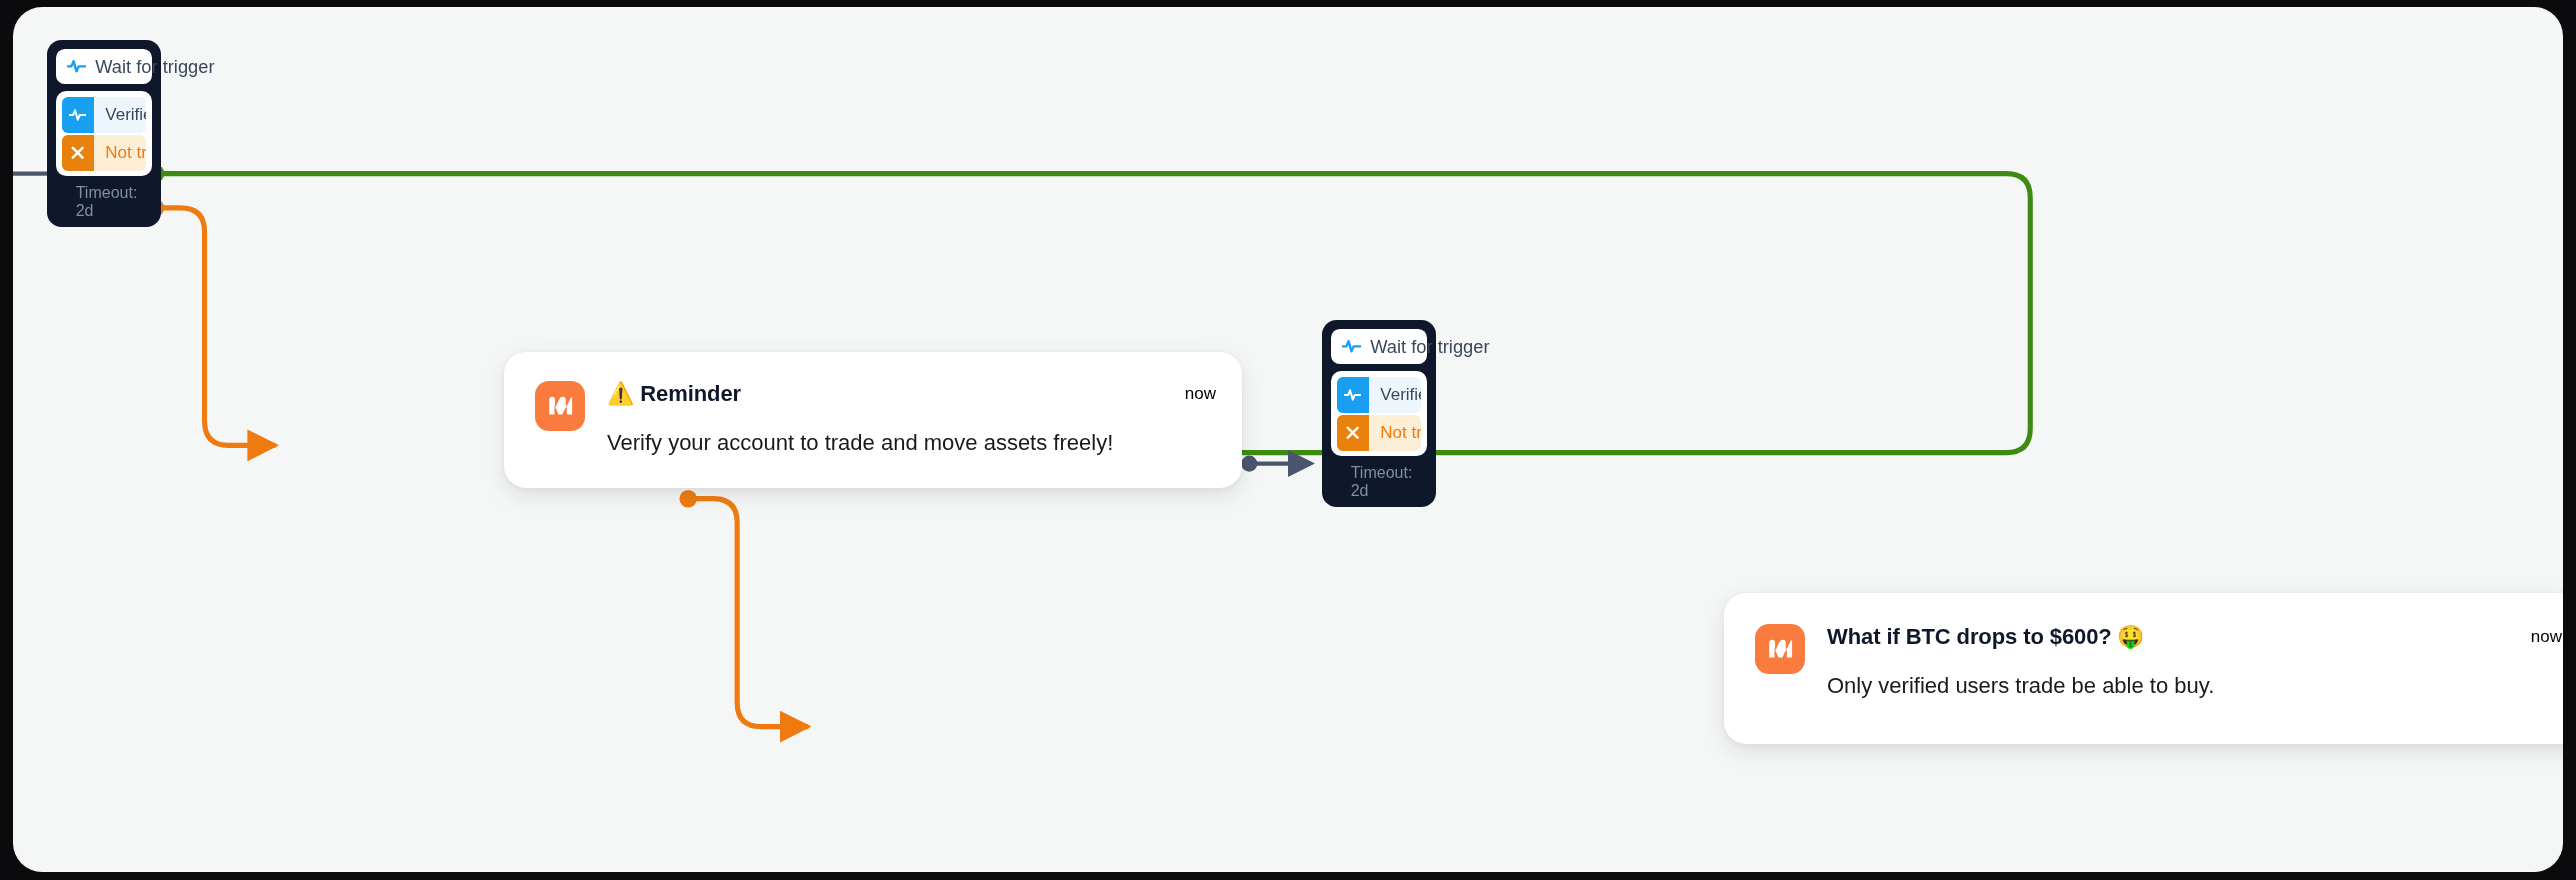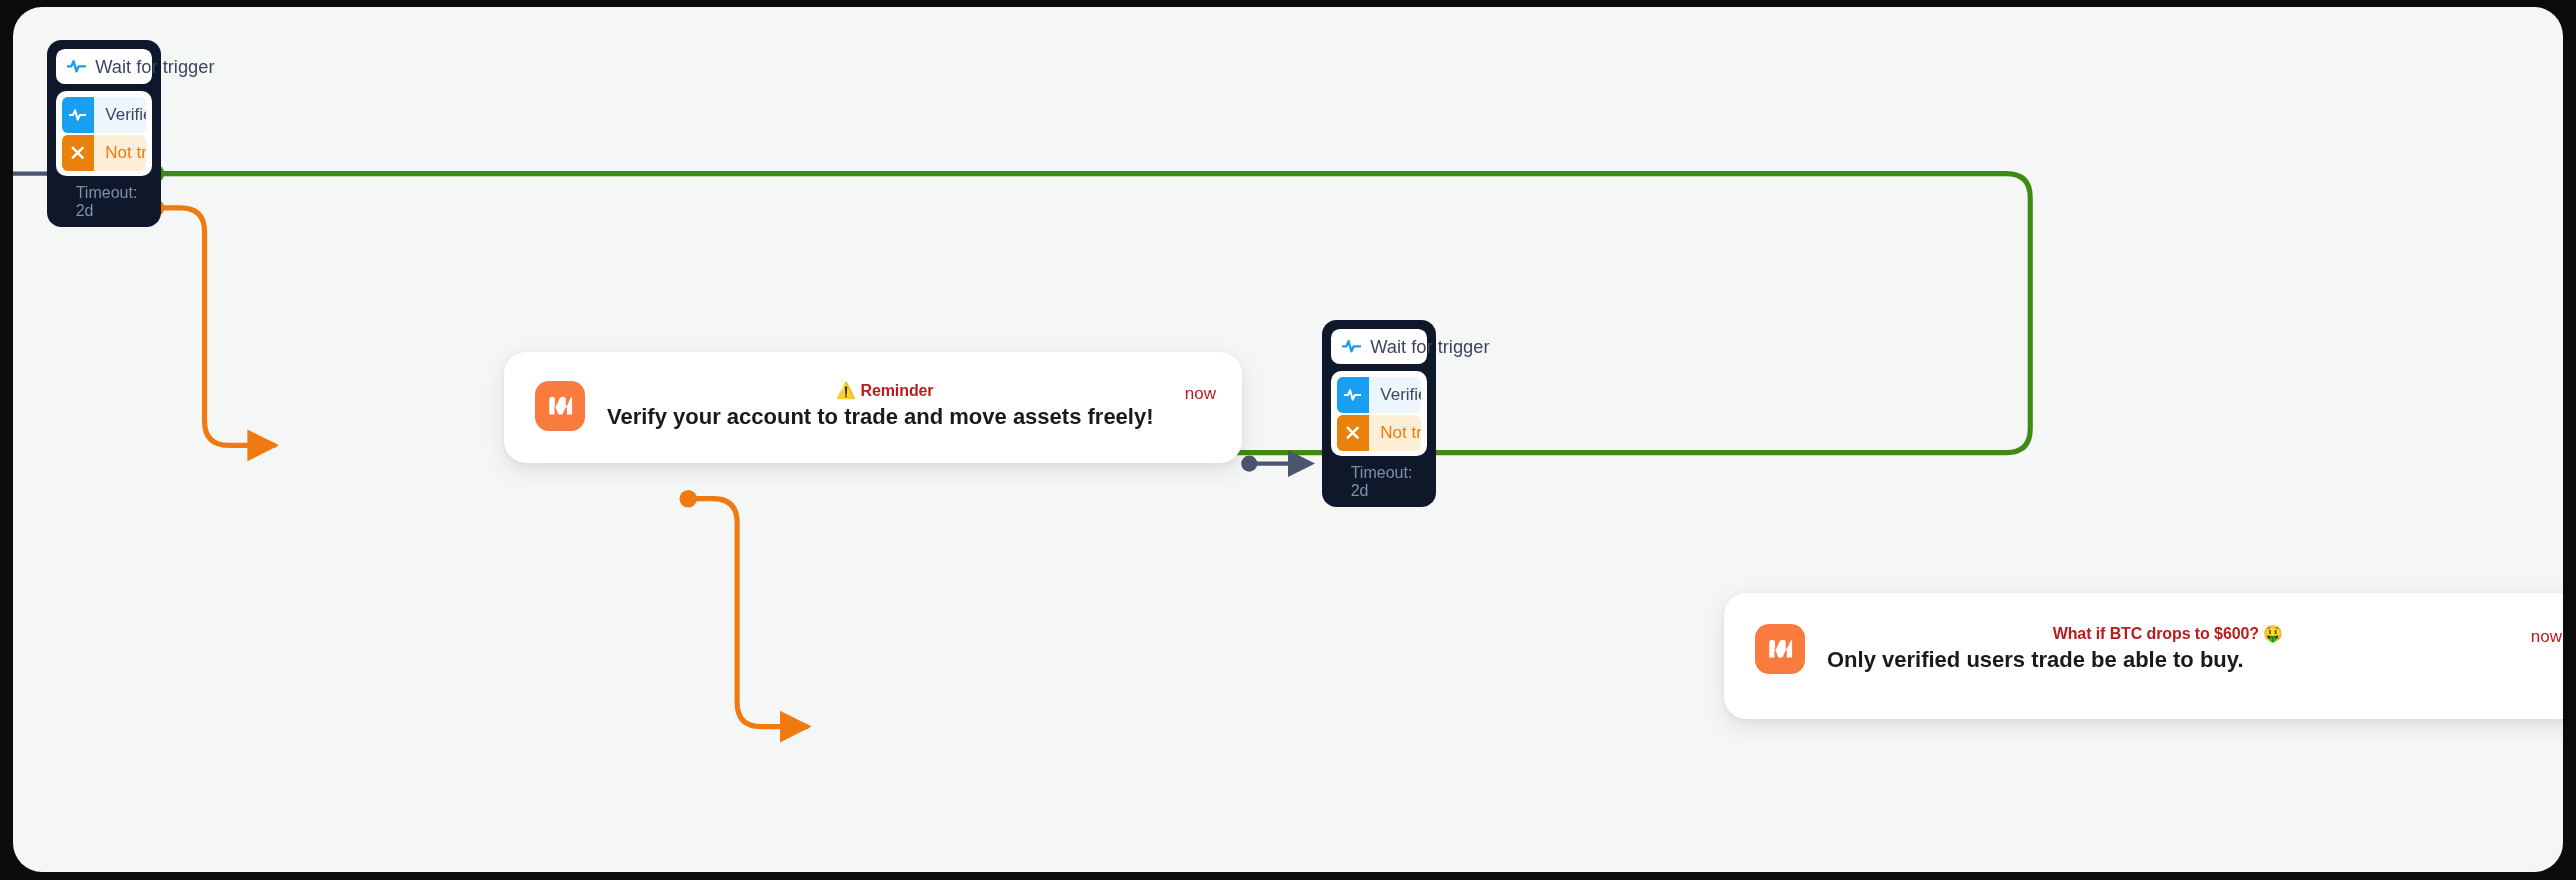--- a/index.html
+++ b/index.html
@@ -130,37 +130,36 @@
     border-radius: 14px;
     display: flex;
     align-items: center;
     justify-content: center;
   }
   .card-text {
     flex: 1 1 auto;
     min-width: 0;
   }
   .card-title {
-    font-size: 16px;
+    font-size: 22px;
     font-weight: bold;
-    color: #b91c1c;
+    color: #0f172a;
     line-height: 1.2;
     letter-spacing: -0.1px;
-    text-align: center;
   }
   .card-body {
     font-size: 22px;
-    font-weight: 700;
+    font-weight: 400;
     color: #1a1a1a;
     line-height: 1.33;
-    margin-top: 2px;
+    margin-top: 20px;
   }
   .card-time {
     font-size: 17px;
-    color: #b91c1c;
+    color: #000000;
     flex: 0 0 auto;
     padding-top: 2.9px;
   }
 </style>
 </head>
 <body>
 
 <div id="stage">
   <div id="canvas">
 

